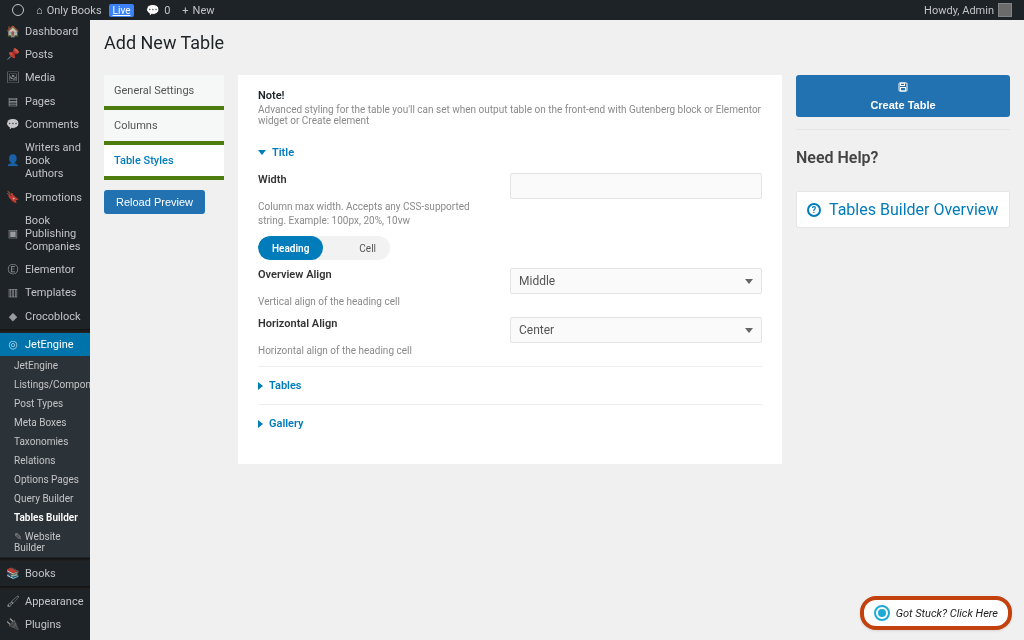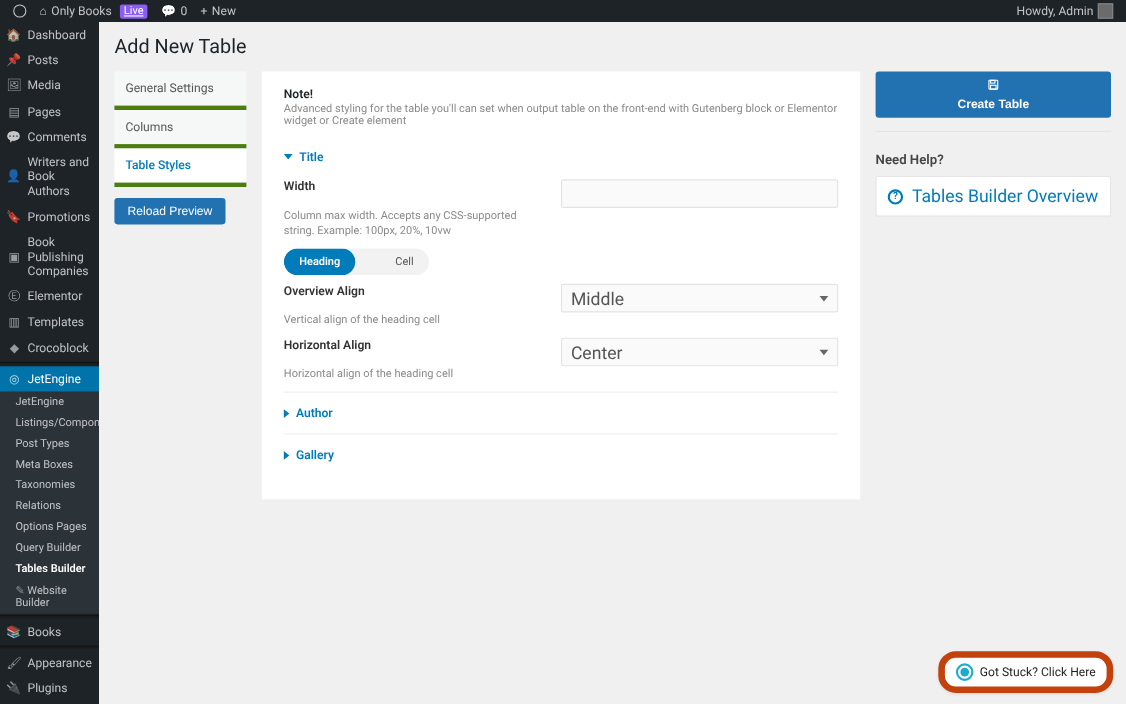--- a/index.html
+++ b/index.html
@@ -1,39 +1,39 @@
 <!DOCTYPE html>
 <html><head>
 <meta charset="utf-8">
 <style>
   * { box-sizing: border-box; margin: 0; padding: 0; }
   body { font-family: -apple-system, BlinkMacSystemFont, "Segoe UI", Roboto, sans-serif; font-size: 13px; color: #1d2327; background: #f0f0f1; width: 1024px; height: 640px; overflow: hidden; }
 
   
   .wp-toolbar { position: fixed; top:0; left:0; right:0; height: 20px; background:#1d2327; color:#c3c4c7; display:flex; align-items:center; padding:0 6px; font-size:11px; z-index:100; }
   .wp-toolbar .tb-item { display:flex; align-items:center; gap:4px; padding:0 6px; cursor:pointer; height:100%; }
-  .live-badge { background:#8b5cf6; color:#fff; padding:1px 4px; border-radius:2px; font-size:10px; margin-left:3px;text-decoration:underline; }
+  .live-badge { background:#3b82f6; color:#fff; padding:1px 4px; border-radius:2px; font-size:10px; margin-left:3px;text-decoration:underline; }
   .wp-logo { width:12px; height:12px; border:1.5px solid #c3c4c7; border-radius:50%; position:relative; }
   .tb-right { margin-left:auto; display:flex; align-items:center; gap:6px; }
   .avatar-box { width:14px; height:14px; background:#6b6b6b; border:1px solid #848484; }
 
   
   .wp-sidebar { position:fixed; top:20px; left:0; bottom:0; width:90px; background:#1d2327; color:#c3c4c7; font-size:11px; overflow:hidden; }
   .menu-item { display:flex; align-items:center; gap:6px; padding:5px 7px; cursor:pointer; line-height:1.2; }
   .menu-item.active { background:#0073aa; color:#fff; position:relative; }
   .menu-item.active::after{ content:""; position:absolute; right:-6px; top:50%; margin-top:-6px; border:6px solid transparent; border-right-color:#f0f0f1; }
   .menu-icon { width:12px; height:12px; flex:0 0 12px; display:flex; align-items:center; justify-content:center; opacity:.75; }
   .menu-sep { height:3px; background:#111 linear-gradient(#111,#222); margin:1px 0; font-size:8px; color:#555; padding-left:8px; display:flex; align-items:center; letter-spacing:.3px; }
   .submenu { background:#2c3338; }
   .submenu .sub-item { padding:4px 7px 4px 14px; font-size:10px; cursor:pointer; color:#c3c4c7; }
   .submenu .sub-item.current { color:#fff; font-weight:600; }
 
   
   .content { position:absolute; top:20px; left:90px; right:0; bottom:0; padding:12px 14px; overflow:auto; }
-  .page-title { font-size:18px; font-weight:400; color:#1d2327; margin-bottom:12px; }
+  .page-title { font-size:18px; font-weight:400; color:#1d2327; margin-bottom:22px; }
   .layout { display:flex; gap:14px; align-items:flex-start; }
   .left-col { flex:0 0 120px; }
   .mid-col { flex:1; background:#fff; padding:14px 20px 28px; }
   .right-col { flex:0 0 214px; }
 
   .nav-tab { background:#fff; padding:9px 10px; font-size:11px; color:#555; border-bottom:4px solid #4d7c0f; cursor:pointer; }
   .nav-tab.active { color:#007cba; font-weight:500; }
   .nav-tab.shade { background:#f6f7f7; }
 
   .note-title { font-weight:600; font-size:11px; }
@@ -44,39 +44,39 @@
   .chev-down { border-top:5px solid #007cba; }
   .chev-right { width:0;height:0;border-top:4px solid transparent;border-bottom:4px solid transparent;border-left:5px solid #007cba; }
   .divider { height:1px; background:#eee; margin:6px 0; }
 
   .field-block { display:flex; gap:14px; align-items:flex-start; margin:8px 0; }
   .field-left { flex:0 0 238px; }
   .field-label { font-size:11px; font-weight:600; color:#333; }
   .field-desc { font-size:10px; color:#8a8a8a; margin-top:14px; line-height:1.4; }
   .field-right { flex:1; }
   .text-input { width:100%; height:26px; border:1px solid #e3e3e3; background:#fafafa; border-radius:2px; }
-  .select-box { width:100%; height:26px; border:1px solid #e3e3e3; background:#fafafa; border-radius:2px; font-size:16px; color:#555; display:flex; align-items:center; justify-content:space-between; padding:0 8px; cursor:pointer; }
+  .select-box { width:100%; height:26px; border:1px solid #e3e3e3; background:#fafafa; border-radius:2px; font-size:12px; color:#555; display:flex; align-items:center; justify-content:space-between; padding:0 8px; cursor:pointer; }
   .select-caret { width:0;height:0;border-left:4px solid transparent;border-right:4px solid transparent;border-top:5px solid #666; }
 
   .segmented { display:inline-flex; background:#f2f2f2; border-radius:13px; height:24px; overflow:hidden; font-size:10px;gap:22px; }
   .seg-opt { padding:0 14px; display:flex; align-items:center; cursor:pointer; color:#555; }
   .seg-opt.sel { background:#007cba; color:#fff; border-radius:13px; font-weight:600; }
 
   .btn-primary { background:#2271b1; color:#fff; border:none; border-radius:3px; padding:6px 12px; font-size:11px; cursor:pointer;flex-direction:column; }
   .btn-wide { width:100%; display:flex; align-items:center; justify-content:center; gap:6px; font-weight:600; }
   .save-icon { width:12px;height:12px; }
 
-  .right-title { font-size:12px; font-weight:600; color:#444; margin:18px 0 8px; }
+  .right-title { font-size:16px; font-weight:600; color:#444; margin:18px 0 24px; }
   .help-box { background:#fff; border:1px solid #e5e5e5; padding:8px 10px; display:flex; align-items:center; gap:8px; border-radius:2px; }
   .help-box a { color:#007cba; font-size:16px; text-decoration:none; }
   .q-circle { width:14px;height:14px;border-radius:50%; border:2px solid #007cba; color:#007cba; font-size:9px; font-weight:700; display:flex;align-items:center;justify-content:center; }
 
   .reload-wrap { margin-top:10px; }
 
-  .stuck-btn { position:fixed; bottom:10px; right:12px; background:#fff; border:6px solid #c2410c; border-radius:16px; padding:5px 10px; display:flex; align-items:center; gap:6px; font-size:11px; color:#1e1e1e; cursor:pointer; box-shadow:0 1px 3px rgba(0,0,0,.1); }
+  .stuck-btn { position:fixed; bottom:10px; right:12px; background:#fff; border:4px solid #c2410c; border-radius:16px; padding:5px 10px; display:flex; align-items:center; gap:6px; font-size:11px; color:#1e1e1e; cursor:pointer; box-shadow:0 1px 3px rgba(0,0,0,.1);font-style:italic; }
   .stuck-icon { width:16px;height:16px;border-radius:50%;border:2px solid #1eaad4; display:flex;align-items:center;justify-content:center; }
   .stuck-face { width:8px;height:8px;border-radius:50%;background:#1eaad4; }
 </style>
 </head>
 <body>
 
 <div class="wp-toolbar">
   <div class="tb-item">
       <span class="wp-logo"></span>
     </div>
@@ -245,21 +245,21 @@
           <div class="select-box">
             <span>Center</span>
             <span class="select-caret"></span>
           </div>
         </div>
       </div>
 
       <div class="divider"></div>
       <div class="accordion-row">
         <span class="chev-right"></span>
-        <span>Author</span>
+        <span>Tables</span>
       </div>
       <div class="divider"></div>
       <div class="accordion-row">
         <span class="chev-right"></span>
         <span>Gallery</span>
       </div>
     </div>
 
     <div class="right-col">
       <button class="btn-primary btn-wide">

